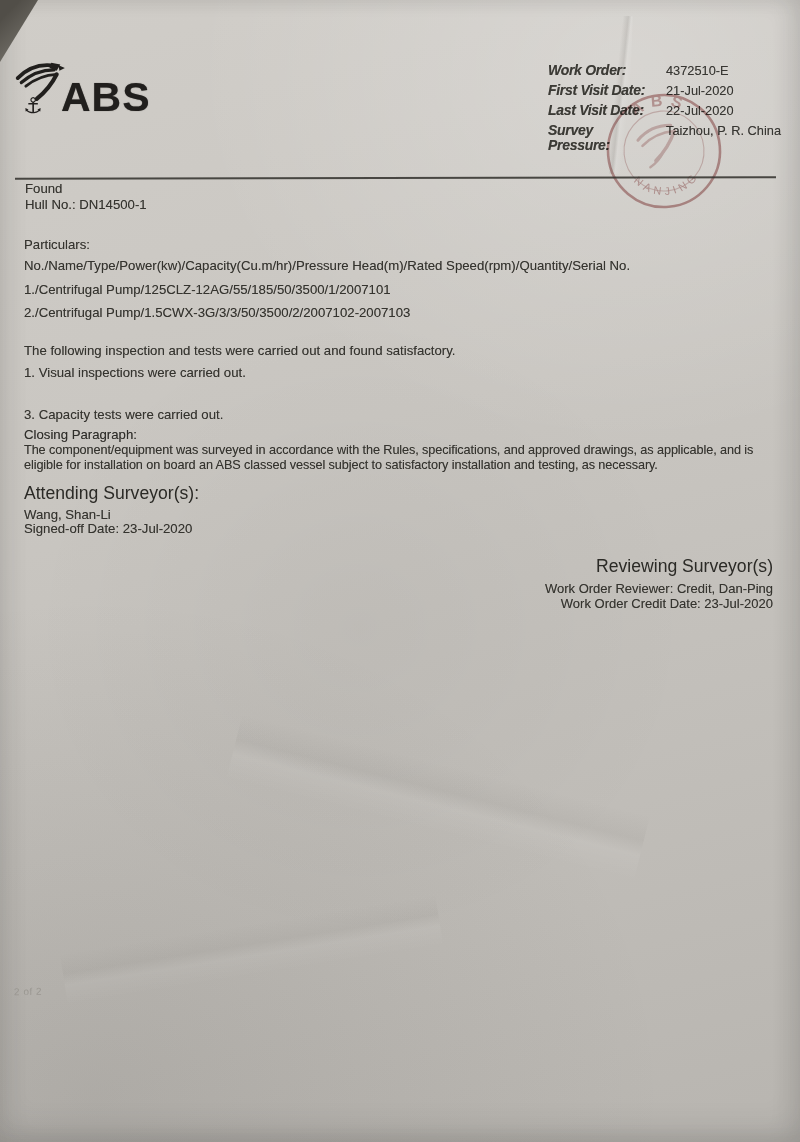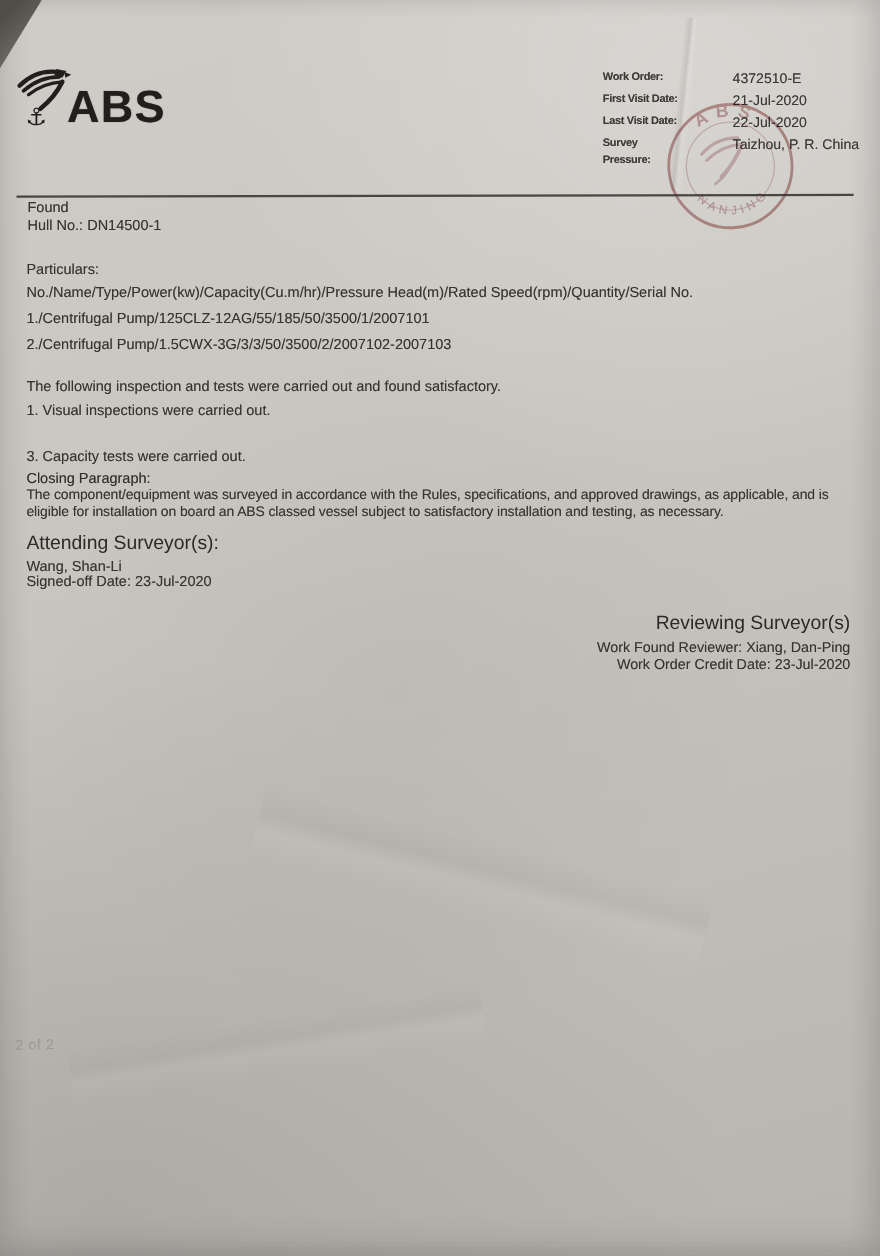--- a/index.html
+++ b/index.html
@@ -24,39 +24,39 @@
   .bold{font-weight:normal;color:#2e2d29;}
   
   .corner{left:0;top:0;width:38px;height:62px;
     background:linear-gradient(135deg,#514e48 20%,#6f6c65 70%,#8a8780);
     clip-path:polygon(0 0,100% 0,0 100%);}
   
   .logo-text{left:61px;top:74px;font-size:41px;font-weight:bold;color:#211f1d;letter-spacing:1px;
     text-shadow:0 0 1px rgba(33,31,29,.6);}
   
   .info-grid{left:548px;top:63px;width:240px;display:grid;grid-template-columns:90px 150px;row-gap:5px;align-items:start;}
-  .info-label{font-weight:bold;font-size:10px;line-height:15px;letter-spacing:-0.3px;color:#3b3a35;white-space:nowrap;text-shadow:0 0 .3px rgba(55,53,48,.45);}
+  .info-label{font-weight:bold;font-size:14px;line-height:15px;letter-spacing:-0.3px;color:#3b3a35;white-space:nowrap;text-shadow:0 0 .3px rgba(55,53,48,.45);font-style:italic;}
   .info-label.wrap{white-space:normal;max-width:62px;}
   .info-value{font-size:12.8px;line-height:15px;color:#383733;text-shadow:0 0 .3px rgba(55,53,48,.45);margin-left:28px;}
   
   .stamp{left:603px;top:90px;width:122px;height:122px;transform:rotate(-5deg);
     mix-blend-mode:multiply;opacity:.62;}
   
   .divider{left:15px;top:177px;width:761px;height:2px;background:#34332f;transform:rotate(-0.12deg);opacity:.88;}
   .crease-v{left:612px;top:16px;width:18px;height:158px;transform:rotate(2deg);
     background:linear-gradient(94deg,rgba(0,0,0,0) 28%,rgba(80,76,70,.13) 47%,rgba(255,255,255,.12) 58%,rgba(0,0,0,0) 78%);}
   .crease-d1{left:230px;top:660px;width:420px;height:260px;transform:rotate(14deg);
     background:linear-gradient(180deg,rgba(0,0,0,0) 40%,rgba(70,67,62,.05) 50%,rgba(255,255,255,.06) 56%,rgba(0,0,0,0) 66%);}
   .crease-d2{left:60px;top:840px;width:380px;height:200px;transform:rotate(-9deg);
     background:linear-gradient(180deg,rgba(0,0,0,0) 42%,rgba(70,67,62,.045) 52%,rgba(255,255,255,.05) 58%,rgba(0,0,0,0) 68%);}
   .closing-body{width:757px;font-size:12.7px;line-height:14.7px;letter-spacing:-0.1px;}
   .big-head{font-size:17.6px;line-height:20px;color:#2b2a26;}
   .reviewing{right:27px;top:556px;text-align:right;}
   .reviewing .line{font-size:13px;line-height:14.6px;}
-  .page-num{left:14px;top:942px;font-size:13px;color:#96938d;letter-spacing:.5px;opacity:.85;transform:rotate(-1deg);}
+  .page-num{left:14px;top:986px;font-size:10px;color:#96938d;letter-spacing:.5px;opacity:.85;transform:rotate(-1deg);}
 </style>
 </head>
 <body>
 
 <div class="paper">
 
   <div class="abs-el corner"></div>
   <div class="abs-el crease-v"></div>
   <div class="abs-el crease-d1"></div>
   <div class="abs-el crease-d2"></div>
@@ -130,19 +130,19 @@
 
   <div class="abs-el txt bold" style="left:24px;top:427px;">Closing Paragraph:</div>
   <div class="abs-el txt closing-body" style="left:24px;top:443px;">The component/equipment was surveyed in accordance with the Rules, specifications, and approved drawings, as applicable, and is eligible for installation on board an ABS classed vessel subject to satisfactory installation and testing, as necessary.</div>
 
   <div class="abs-el big-head bold" style="left:24px;top:483px;">Attending Surveyor(s):</div>
   <div class="abs-el txt" style="left:24px;top:507px;">Wang, Shan-Li</div>
   <div class="abs-el txt" style="left:24px;top:521px;">Signed-off Date: 23-Jul-2020</div>
 
   <div class="abs-el reviewing">
     <div class="big-head" style="margin-bottom:6px;">Reviewing Surveyor(s)</div>
-    <div class="line txt">Work Found Reviewer: Xiang, Dan-Ping</div>
+    <div class="line txt">Work Order Reviewer: Credit, Dan-Ping</div>
     <div class="line txt">Work Order Credit Date: 23-Jul-2020</div>
   </div>
 
   <div class="abs-el page-num">2 of 2</div>
 
 </div>
 
 </body></html>

